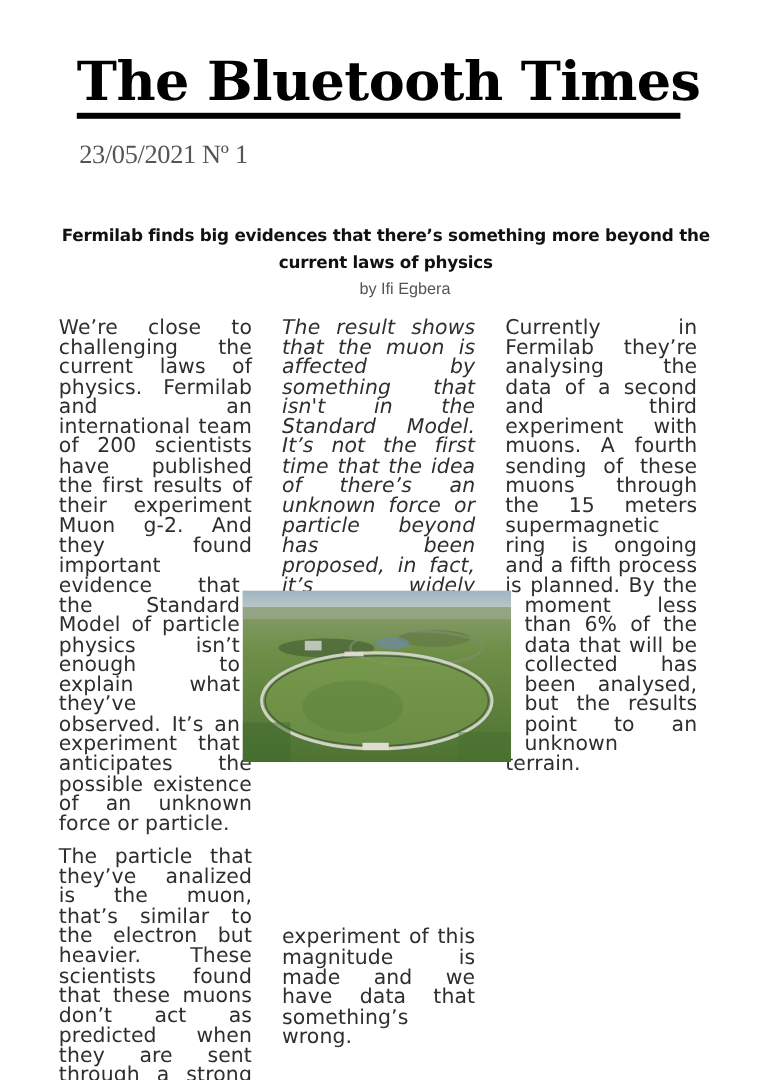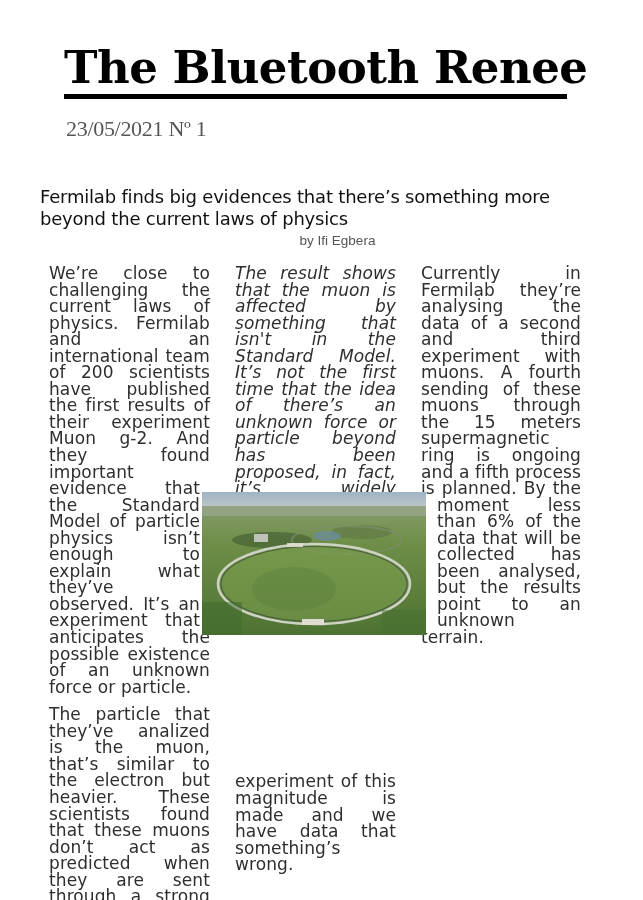--- a/index.html
+++ b/index.html
@@ -3,37 +3,37 @@
 <meta charset="utf-8">
 <style>
   html, body { margin: 0; padding: 0; background: #ffffff; }
   body { width: 643px; height: 900px; position: relative; overflow: hidden; font-family: "DejaVu Sans", sans-serif; color: #2b2b2b; }
   .masthead { position: absolute; left: 64px; top: 42px; width: 505px; }
   .masthead h1 { margin: 0; font-family: "DejaVu Serif", serif; font-weight: bold; font-size: 45px; line-height: 52px; color: #000; letter-spacing: -0.5px; white-space: nowrap; }
   .masthead .rule { height: 5px; background: #000; margin-top: 0px; width: 503px; }
   .issue { position: absolute; left: 66px; top: 116px; font-family: Liberation Serif, serif; font-size: 22px; color: #555; letter-spacing: -0.3px; }
   .section { position: absolute; left: 48px; top: 141px; font-family: "DejaVu Serif", serif; font-weight: bold; font-size: 22px; color: #444; }
   .section .u { height: 3px; background: #444; margin-top: 1px; }
-  .headline { position: absolute; left: 40px; top: 186px; width: 563px; font-family: "DejaVu Sans", sans-serif; font-weight: normal; font-size: 18px; line-height: 22px; color: #111; letter-spacing: -0.2px; }
+  .headline { position: absolute; left: 40px; top: 186px; width: 563px; text-align: center; font-family: "DejaVu Sans", sans-serif; font-weight: bold; font-size: 14px; line-height: 22px; color: #111; letter-spacing: -0.2px; }
   .byline { position: absolute; left: 16px; width: 643px; top: 233px; text-align: center; font-family: "Liberation Sans", sans-serif; font-size: 13.5px; color: #555; }
   .col { position: absolute; top: 265px; font-size: 17px; line-height: 16.55px; text-align: justify; color: #2e2e2e; letter-spacing: 0.1px; }
   .col p { margin: 0 0 11px 0; }
   .c1 { left: 49px; width: 161px; }
   .c2 { left: 235px; width: 161px; }
   .c3 { left: 421px; width: 160px; }
   .spacer-r { float: right; clear: right; }
   .spacer-l { float: left; clear: left; }
   .photo { position: absolute; left: 202px; top: 492px; width: 224px; height: 143px; overflow: hidden; }
   .photo svg { display: block; }
 </style>
 </head>
 <body>
 
 <div class="masthead">
-  <h1>The Bluetooth Renee</h1>
+  <h1>The Bluetooth Times</h1>
   <div class="rule"></div>
 </div>
 
 <div class="issue">23/05/2021 Nº 1</div>
 
 <div class="section">
   <div class="u"></div>
 </div>
 
 <div class="headline">Fermilab finds big evidences that there’s something more beyond the current laws of physics</div>

